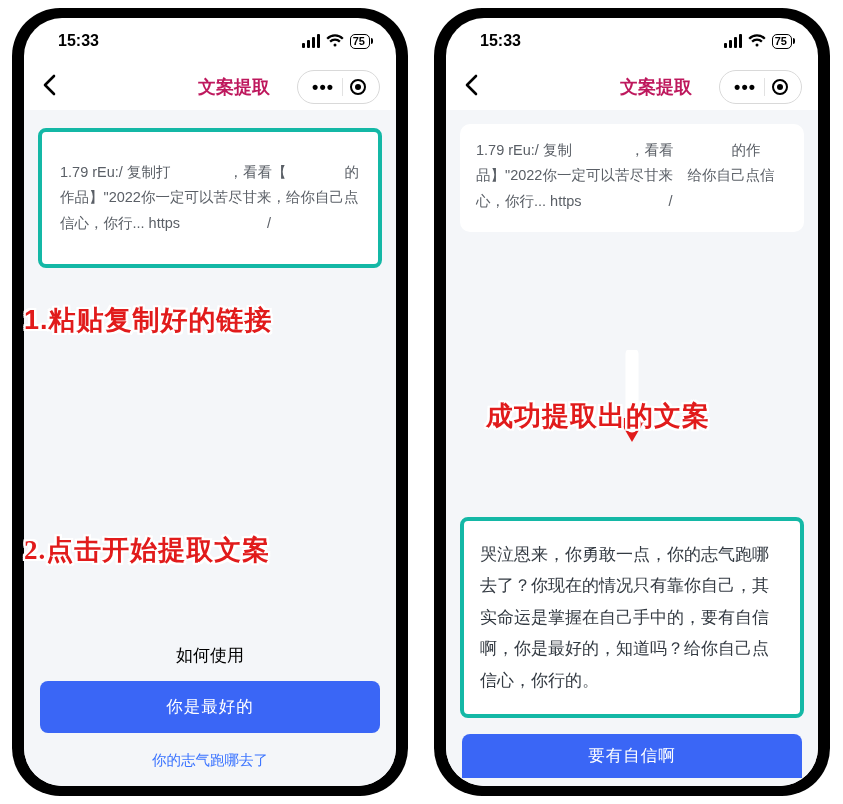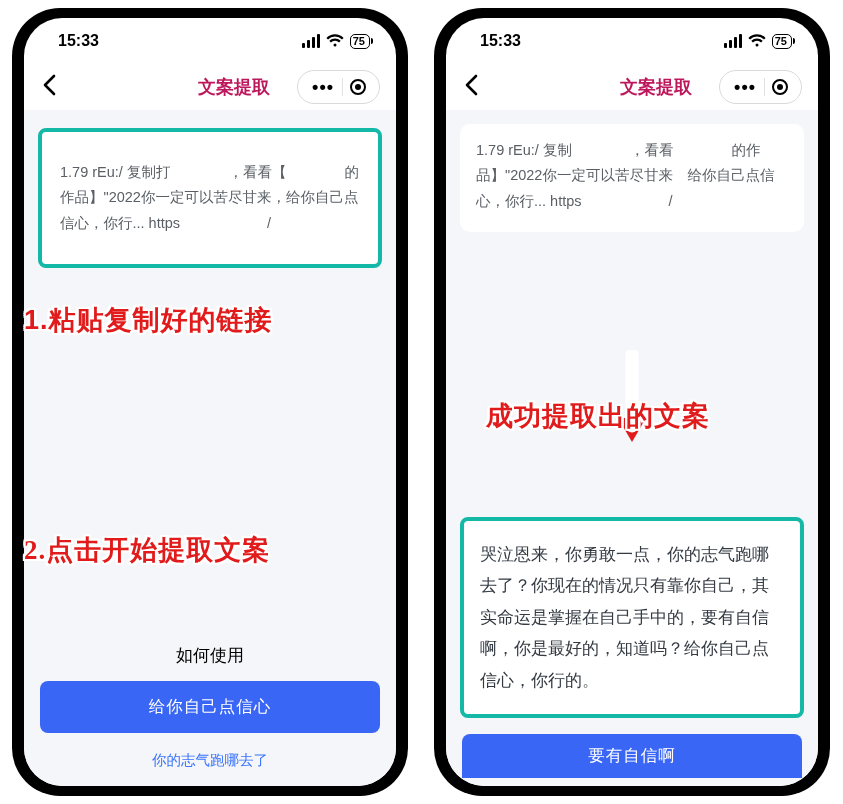--- a/index.html
+++ b/index.html
@@ -196,21 +196,21 @@
       </div>
 
       <div class="content">
         <div class="card highlight-box" style="margin-top:18px;padding:28px 18px 28px 18px;">
           <div class="input-text">1.79 rEu:/ 复制打    ，看看【    的作品】"2022你一定可以苦尽甘来，给你自己点信心，你行... https      /</div>
         </div>
 
         <div class="filler"></div>
 
         <div class="how-link">如何使用</div>
-        <div class="primary-btn">给你自己点信心</div>
+        <div class="primary-btn">你是最好的</div>
         <div class="history-link">你的志气跑哪去了</div>
       </div>
 
     </div>
   </div>
 
   <div class="phone right">
     <div class="screen">
 
       <div class="status-bar">

